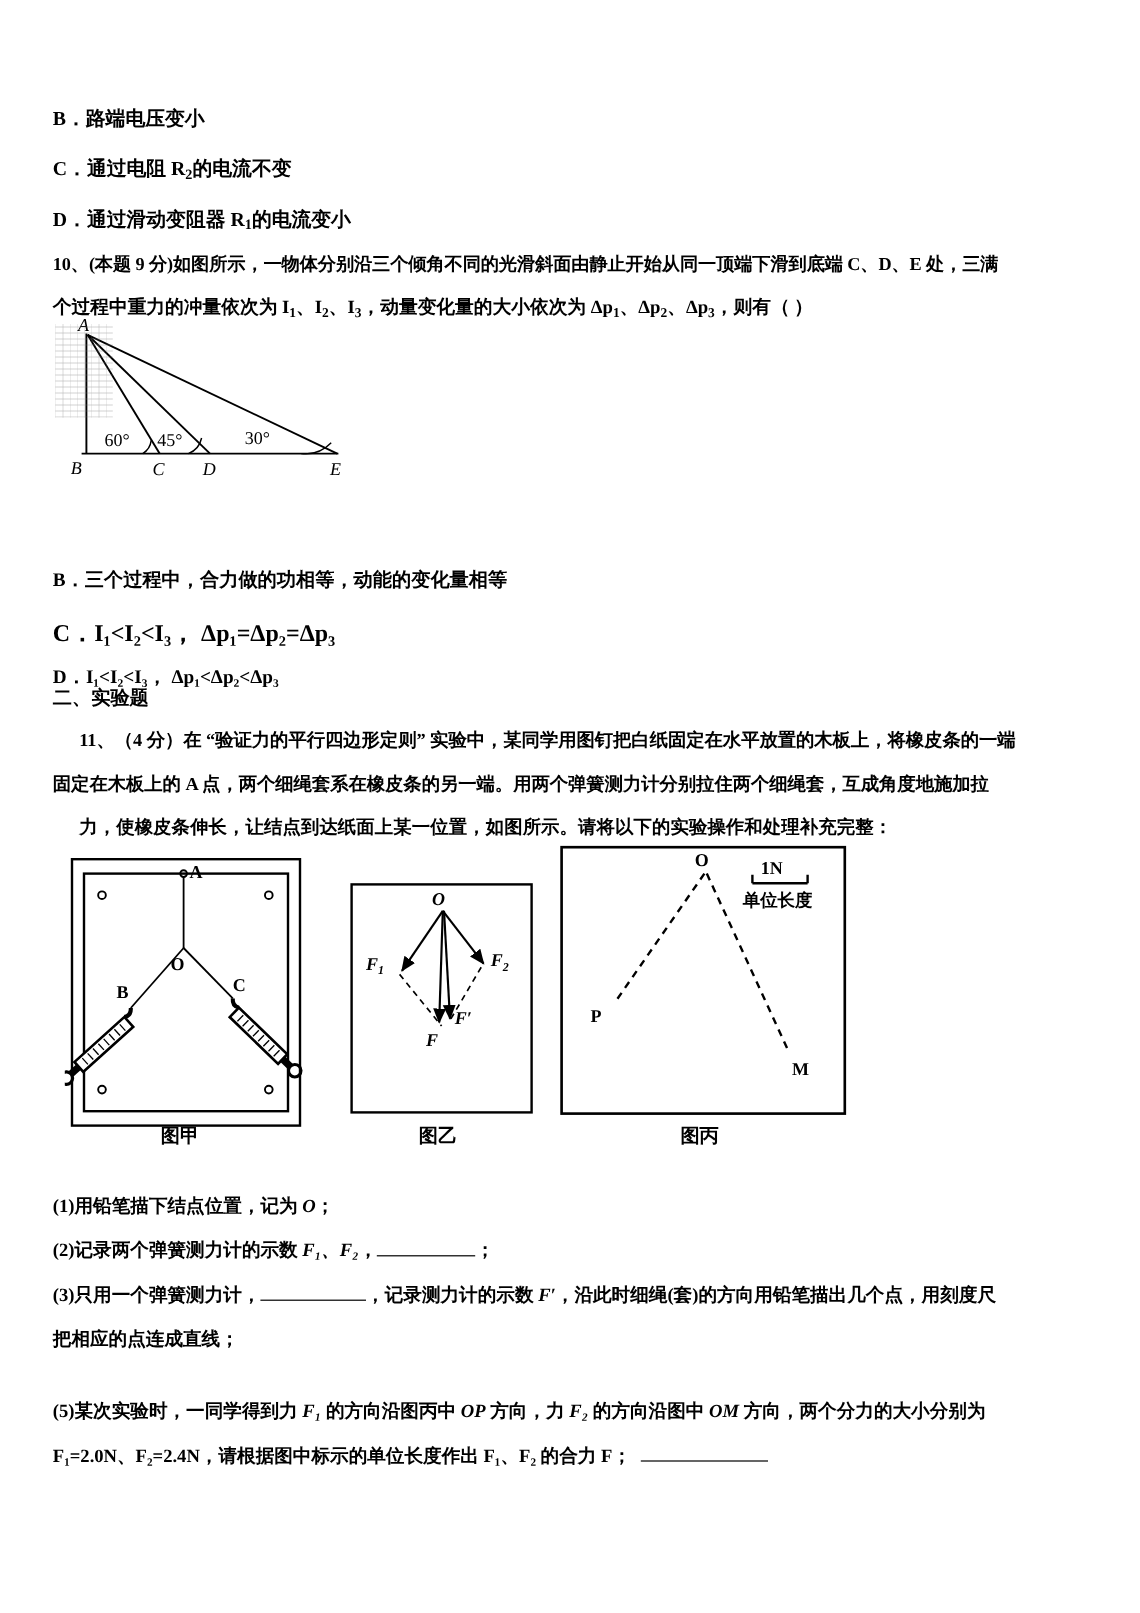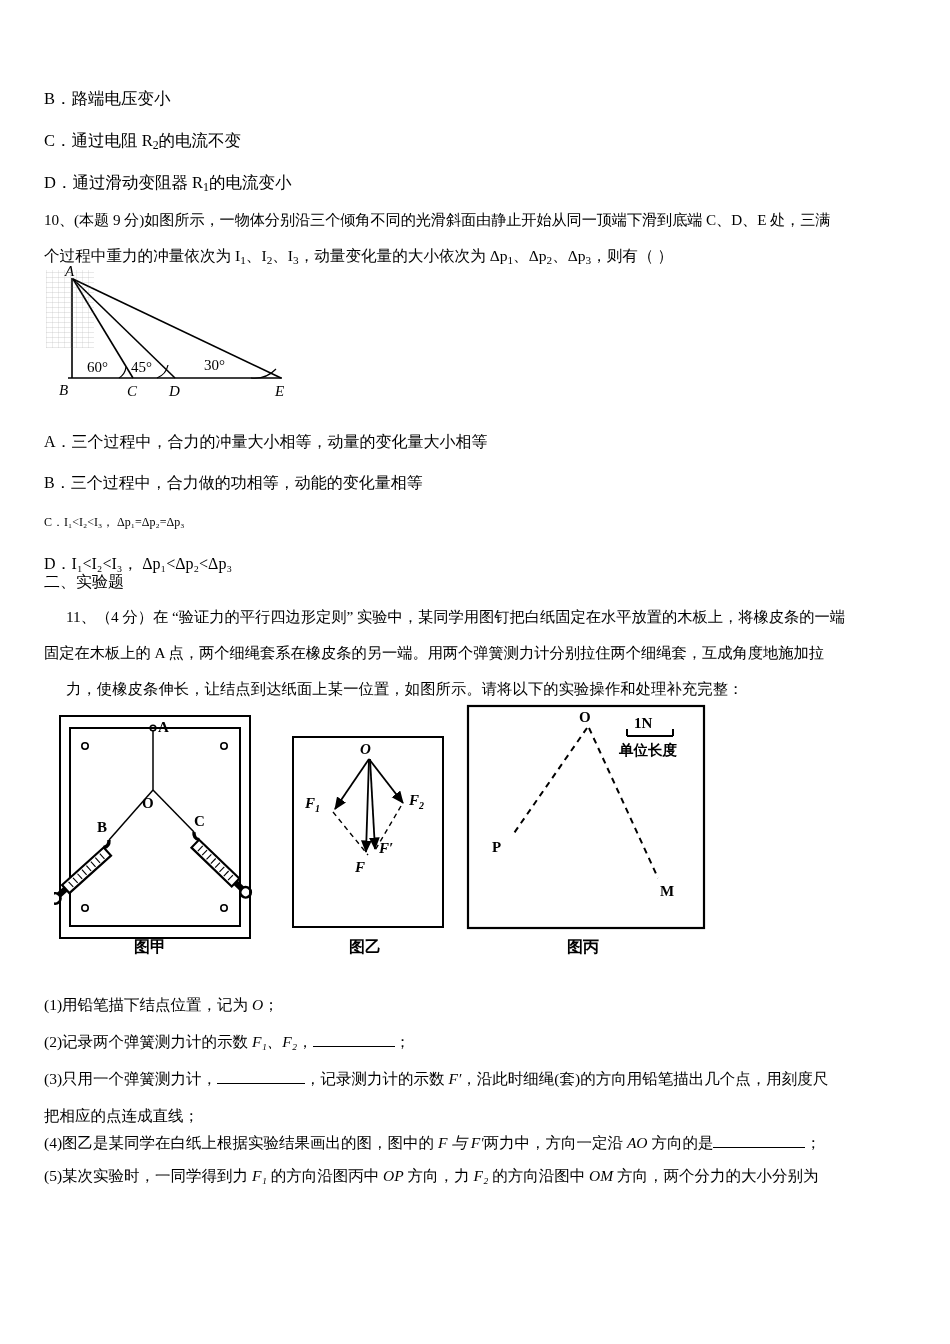--- a/index.html
+++ b/index.html
@@ -17,21 +17,21 @@
     position: absolute;
     left: 0; top: 0;
     width: 950px; height: 1344px;
     padding: 0 44px;
   }
 
   sub { font-size: 0.72em; vertical-align: -0.25em; }
   .ital { font-style: italic; }
 
   
-  .row { position: absolute; left: 44px; font-weight: normal; white-space: nowrap; }
+  .row { position: absolute; left: 44px; font-weight: bold; white-space: nowrap; }
 
   
   .tri-wrap { position: absolute; left: 44px; top: 262px; width: 280px; height: 150px; }
   .smudge {
     position: absolute; left: 2px; top: 8px; width: 48px; height: 78px;
     background:
       repeating-linear-gradient(0deg, rgba(120,120,120,.30) 0 1px, transparent 1px 5px),
       repeating-linear-gradient(90deg, rgba(120,120,120,.25) 0 1px, transparent 1px 6px);
     opacity: .55;
   }
@@ -100,27 +100,24 @@
       </g>
 
       <g font-family="Liberation Serif, serif" font-size="15" fill="#000">
         <text x="43" y="110">60°</text>
         <text x="87" y="110">45°</text>
         <text x="160" y="108">30°</text>
       </g>
     </svg>
   </div>
 
-  <div class="row" style="top:432px; font-size:16px;">
-    <span>A．</span><span>三个过程中，合力的冲量大小相等，动量的变化量大小相等</span>
-  </div>
   <div class="row" style="top:473px; font-size:16px;">
     <span>B．</span><span>三个过程中，合力做的功相等，动能的变化量相等</span>
   </div>
-  <div class="row" style="top:514px; font-size:12px;">
+  <div class="row" style="top:514px; font-size:20px;">
     <span>C．</span><span>I₁&lt;I₂&lt;I₃，  Δp₁=Δp₂=Δp₃</span>
   </div>
   <div class="row" style="top:554px; font-size:16px;">
     <span>D．</span><span>I₁&lt;I₂&lt;I₃，  Δp₁&lt;Δp₂&lt;Δp₃</span>
   </div>
 
   <div class="row" style="top:572px; font-size:16px;">
     <span>二、实验题</span>
   </div>
 
@@ -271,22 +268,22 @@
   </div>
 
   <div class="row" style="top:1069px; font-size:15.5px;">
     <span>(3)</span><span>只用一个弹簧测力计，</span><span class="blank" style="width:88px;"></span><span>，记录测力计的示数 </span><span class="ital">F′</span><span>，沿此时细绳(套)的方向用铅笔描出几个点，用刻度尺</span>
   </div>
 
   <div class="row" style="top:1106px; font-size:15.5px;">
     <span>把相应的点连成直线；</span>
   </div>
 
-  <div class="row" style="top:1133px; font-size:15.5px;">
-    <span>(4)</span><span>图乙是某同学在白纸上根据实验结果画出的图，图中的 </span><span class="ital">F 与 F′</span><span>两力中，方向一定沿 </span><span class="ital">AO</span><span> 方向的是</span><span class="blank" style="width:92px;"></span><span>；</span>
-  </div>
 
   <div class="row" style="top:1166px; font-size:15.5px;">
     <span>(5)</span><span>某次实验时，一同学得到力 </span><span class="ital">F₁</span><span> 的方向沿图丙中 </span><span class="ital">OP</span><span> 方向，力 </span><span class="ital">F₂</span><span> 的方向沿图中 </span><span class="ital">OM</span><span> 方向，两个分力的大小分别为</span>
   </div>
 
+  <div class="row" style="top:1203px; font-size:15.5px;">
+    <span>F₁=2.0N、F₂=2.4N，请根据图中标示的单位长度作出 F₁、F₂ 的合力 F；</span><span class="blank" style="width:106px; margin-left:8px;"></span>
+  </div>
 
 </div>
 
 </body></html>

